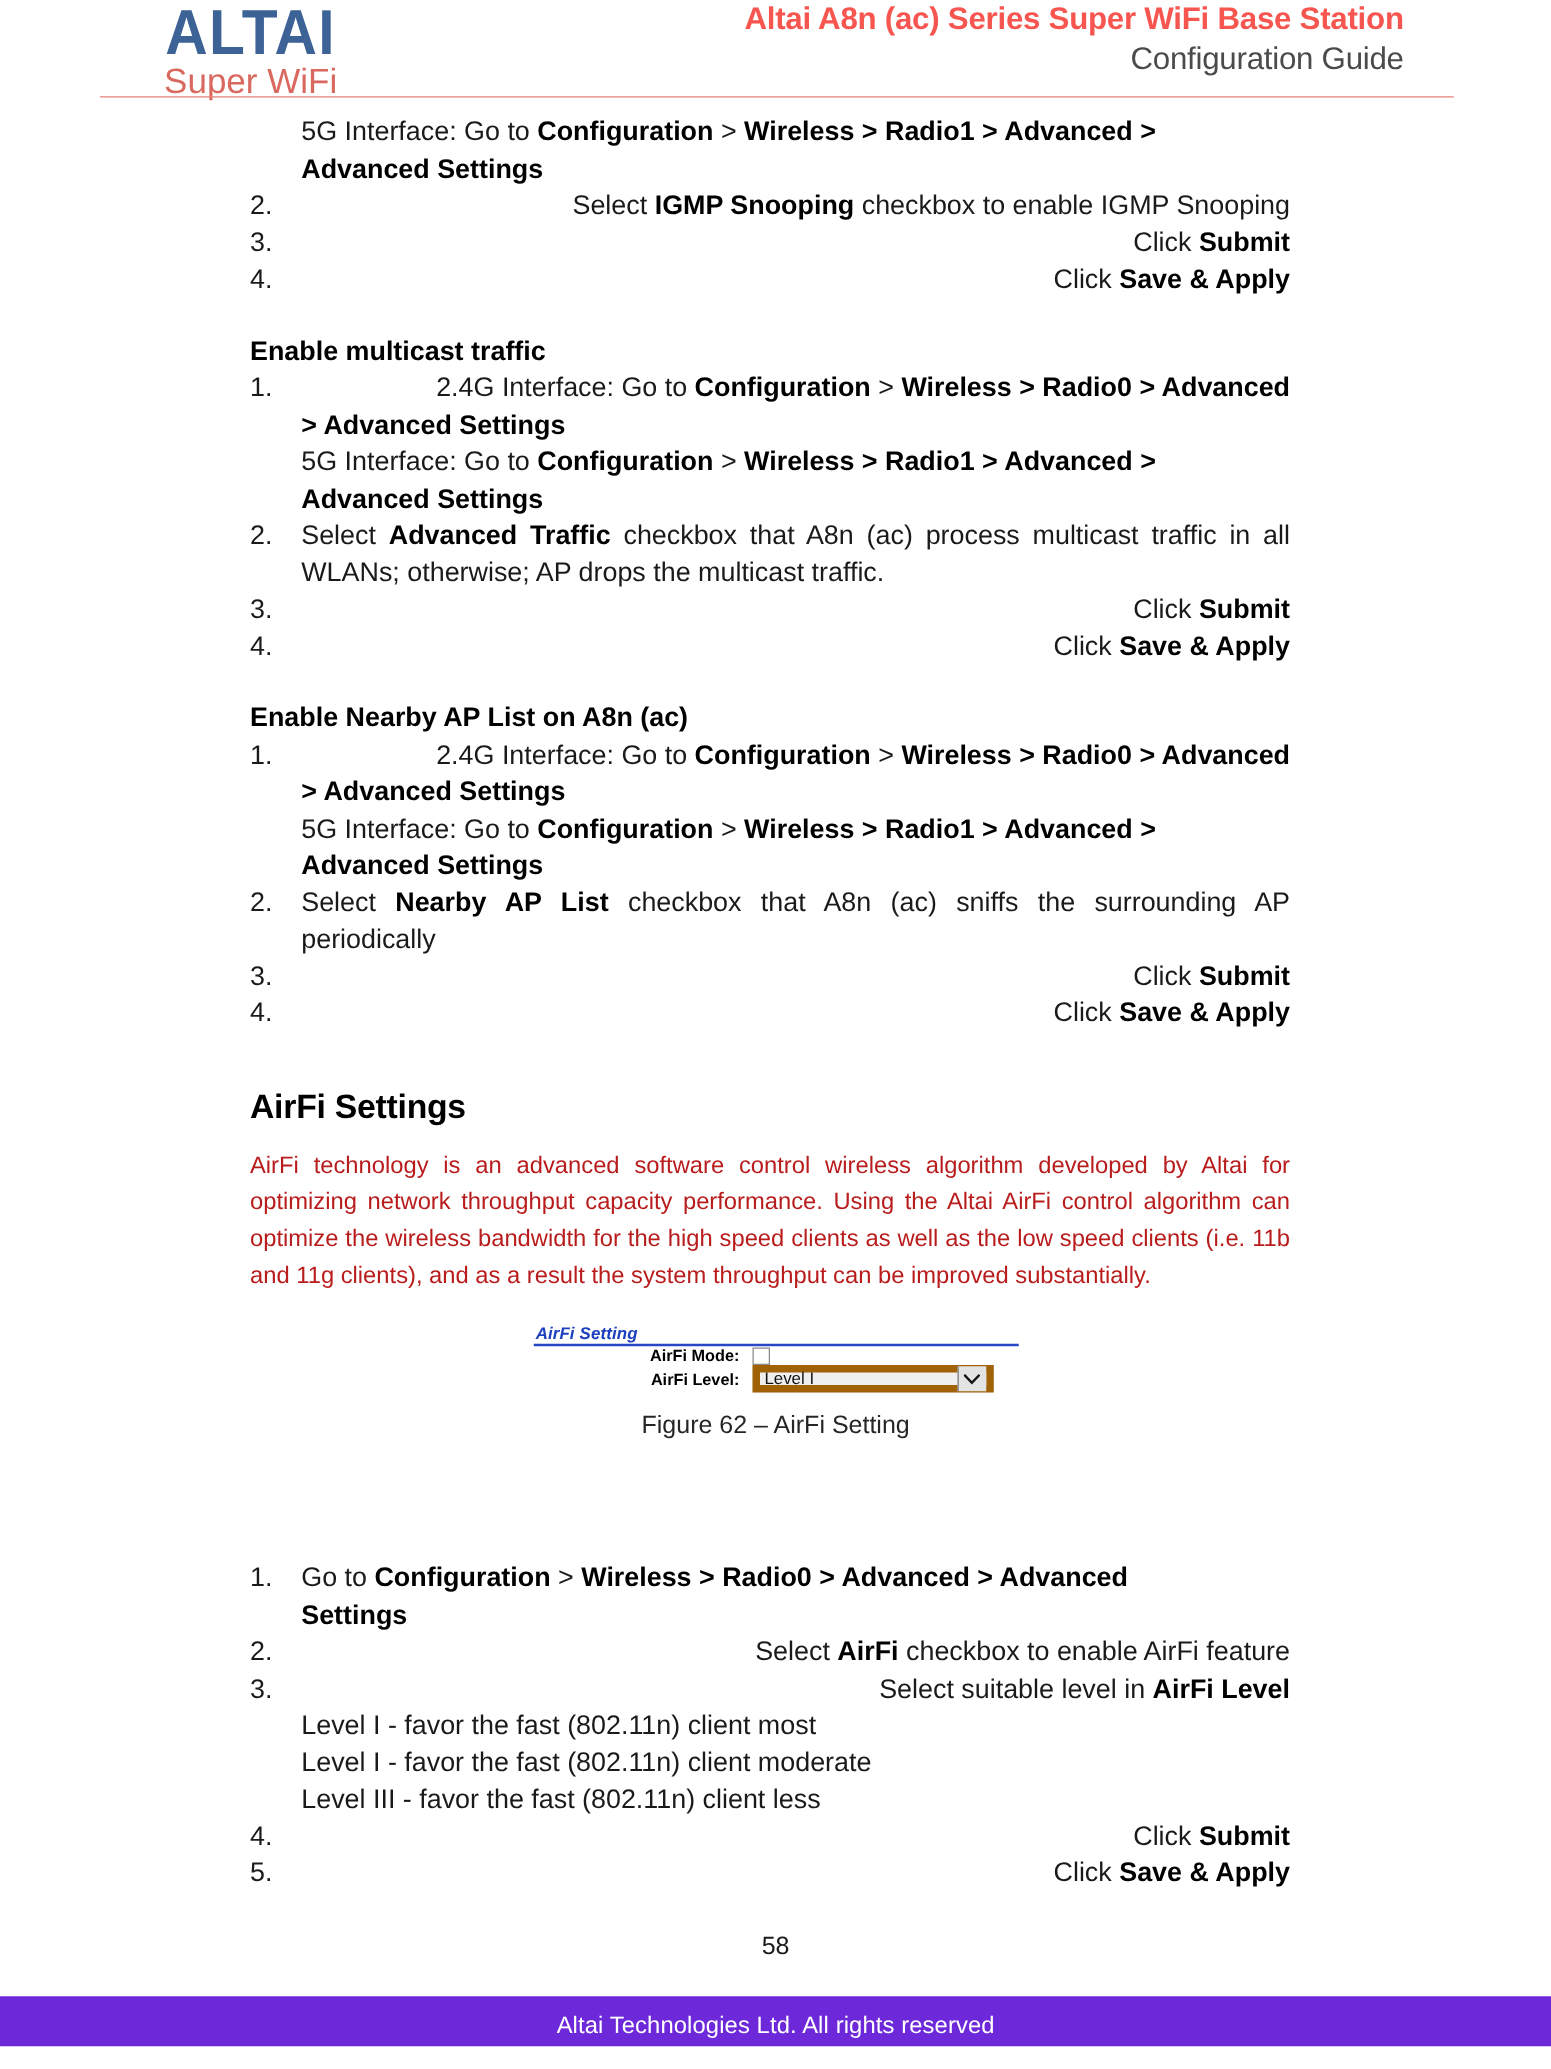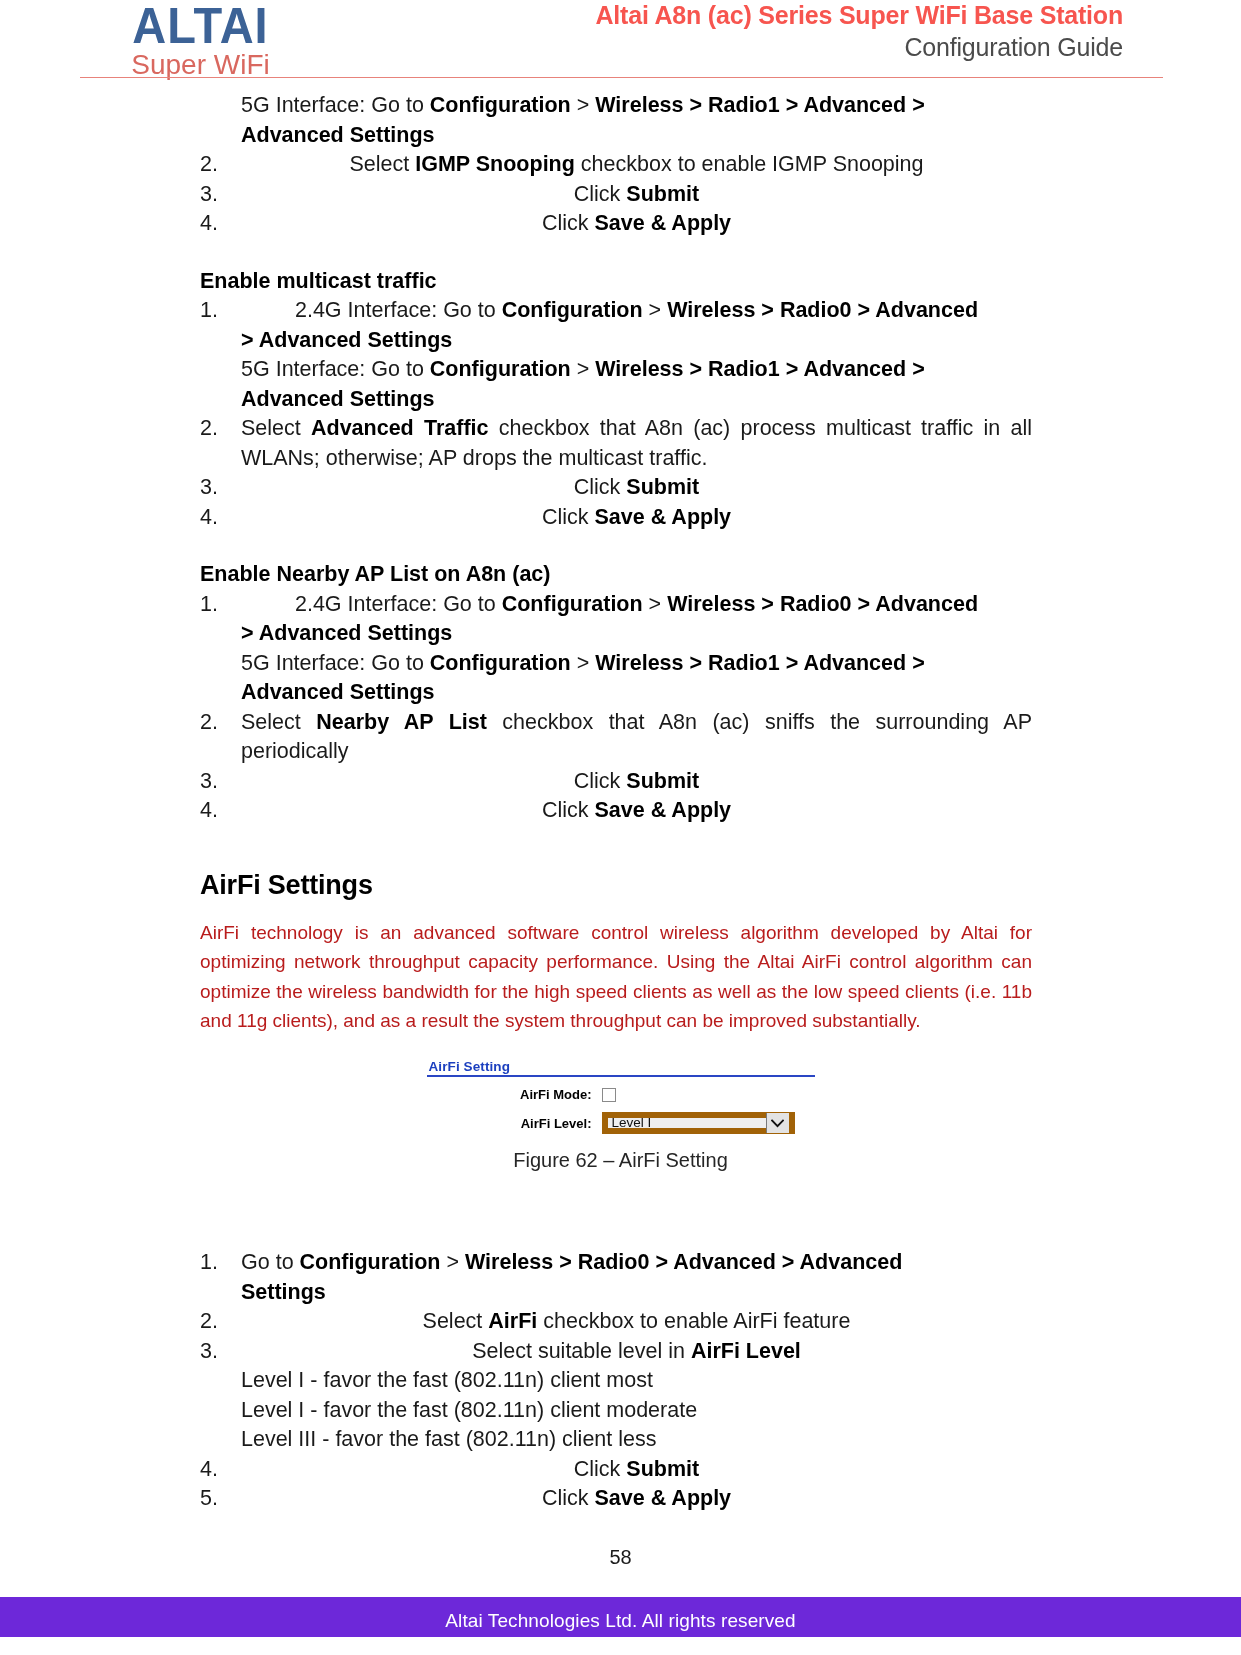--- a/index.html
+++ b/index.html
@@ -113,21 +113,21 @@
     width: 41px;
     flex: 0 0 41px;
     text-align: left;
     color: #1a1a1a;
   }
   .ltext {
     flex: 1 1 auto;
     text-align: justify;
     color: #1a1a1a;
   }
-  .ltext.nojust { text-align: center; }
+  .ltext.nojust { text-align: right; }
 
   
   .cont {
     margin-left: 41px;
     font-size: 21.5px;
     line-height: 29.5px;
     text-align: left;
     color: #1a1a1a;
   }
 
@@ -165,32 +165,32 @@
     font-family: "Liberation Sans", sans-serif;
   }
 
   .airfi-title {
     font-size: 13.5px;
     font-weight: bold;
     color: #1B3FBF;
     padding-left: 2px;
     padding-bottom: 1px;
     letter-spacing: 0.1px;
+    font-style: italic;
   }
 
   .airfi-rule {
     width: 388px;
     height: 2px;
     background: #2A46C4;
   }
 
   .airfi-row {
     display: flex;
     align-items: center;
-    margin-top: 10px;
   }
 
   .airfi-label {
     width: 175px;
     flex: 0 0 175px;
     text-align: right;
     padding-right: 10px;
     font-size: 13px;
     font-weight: bold;
     color: #000000;

